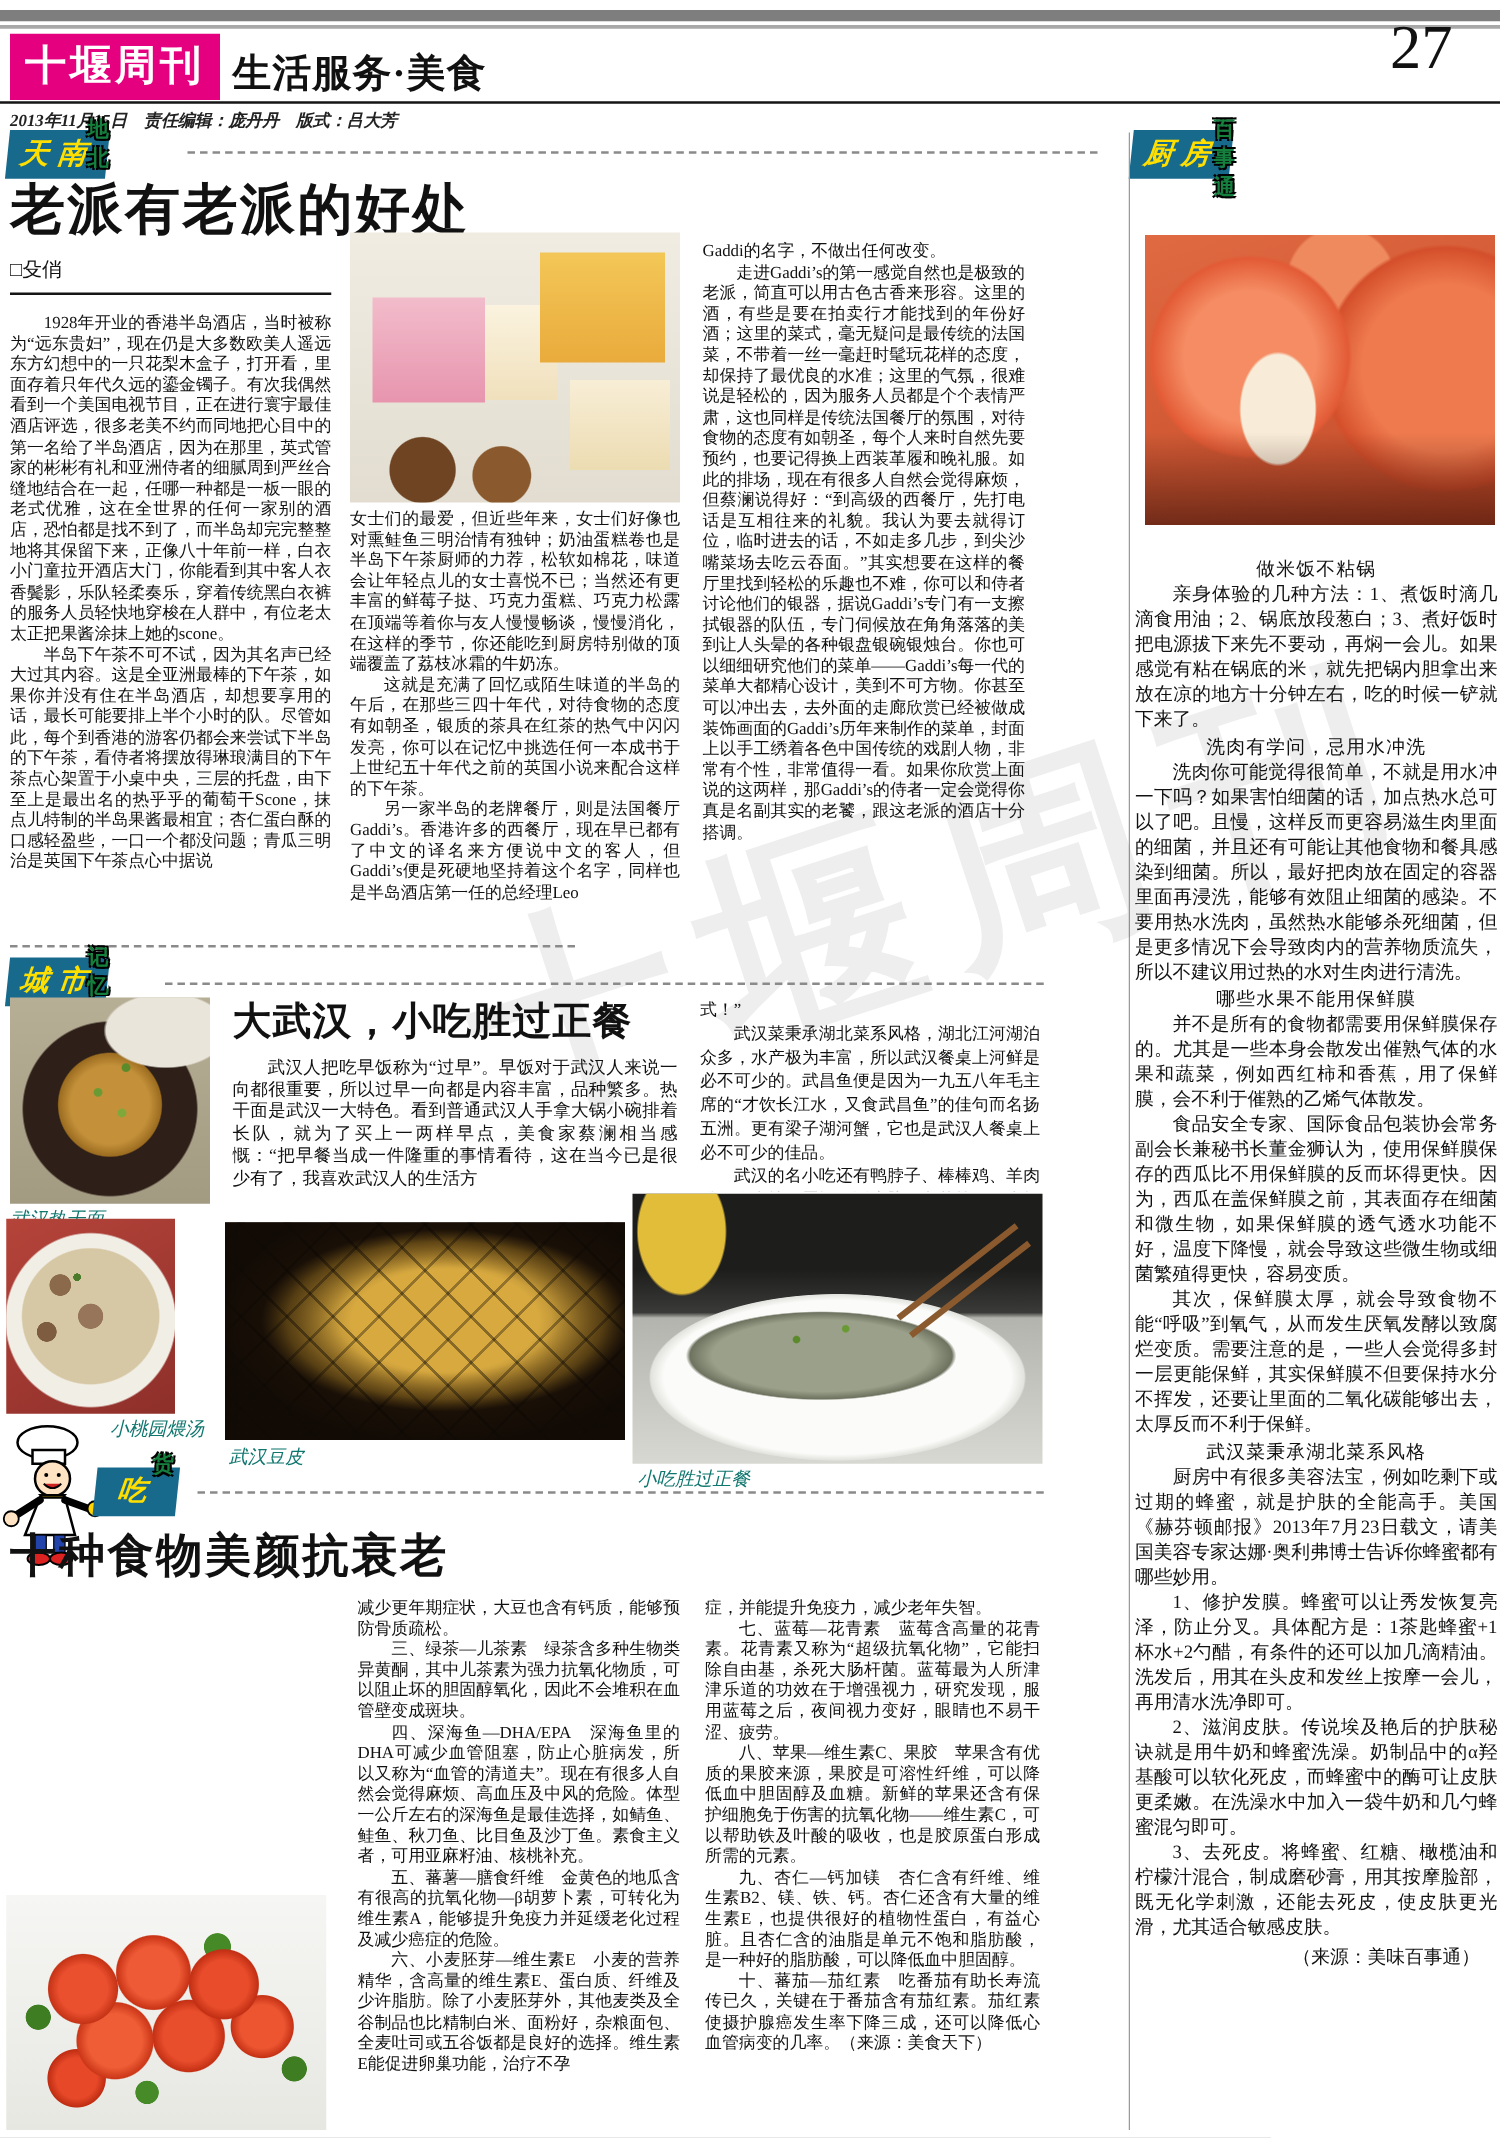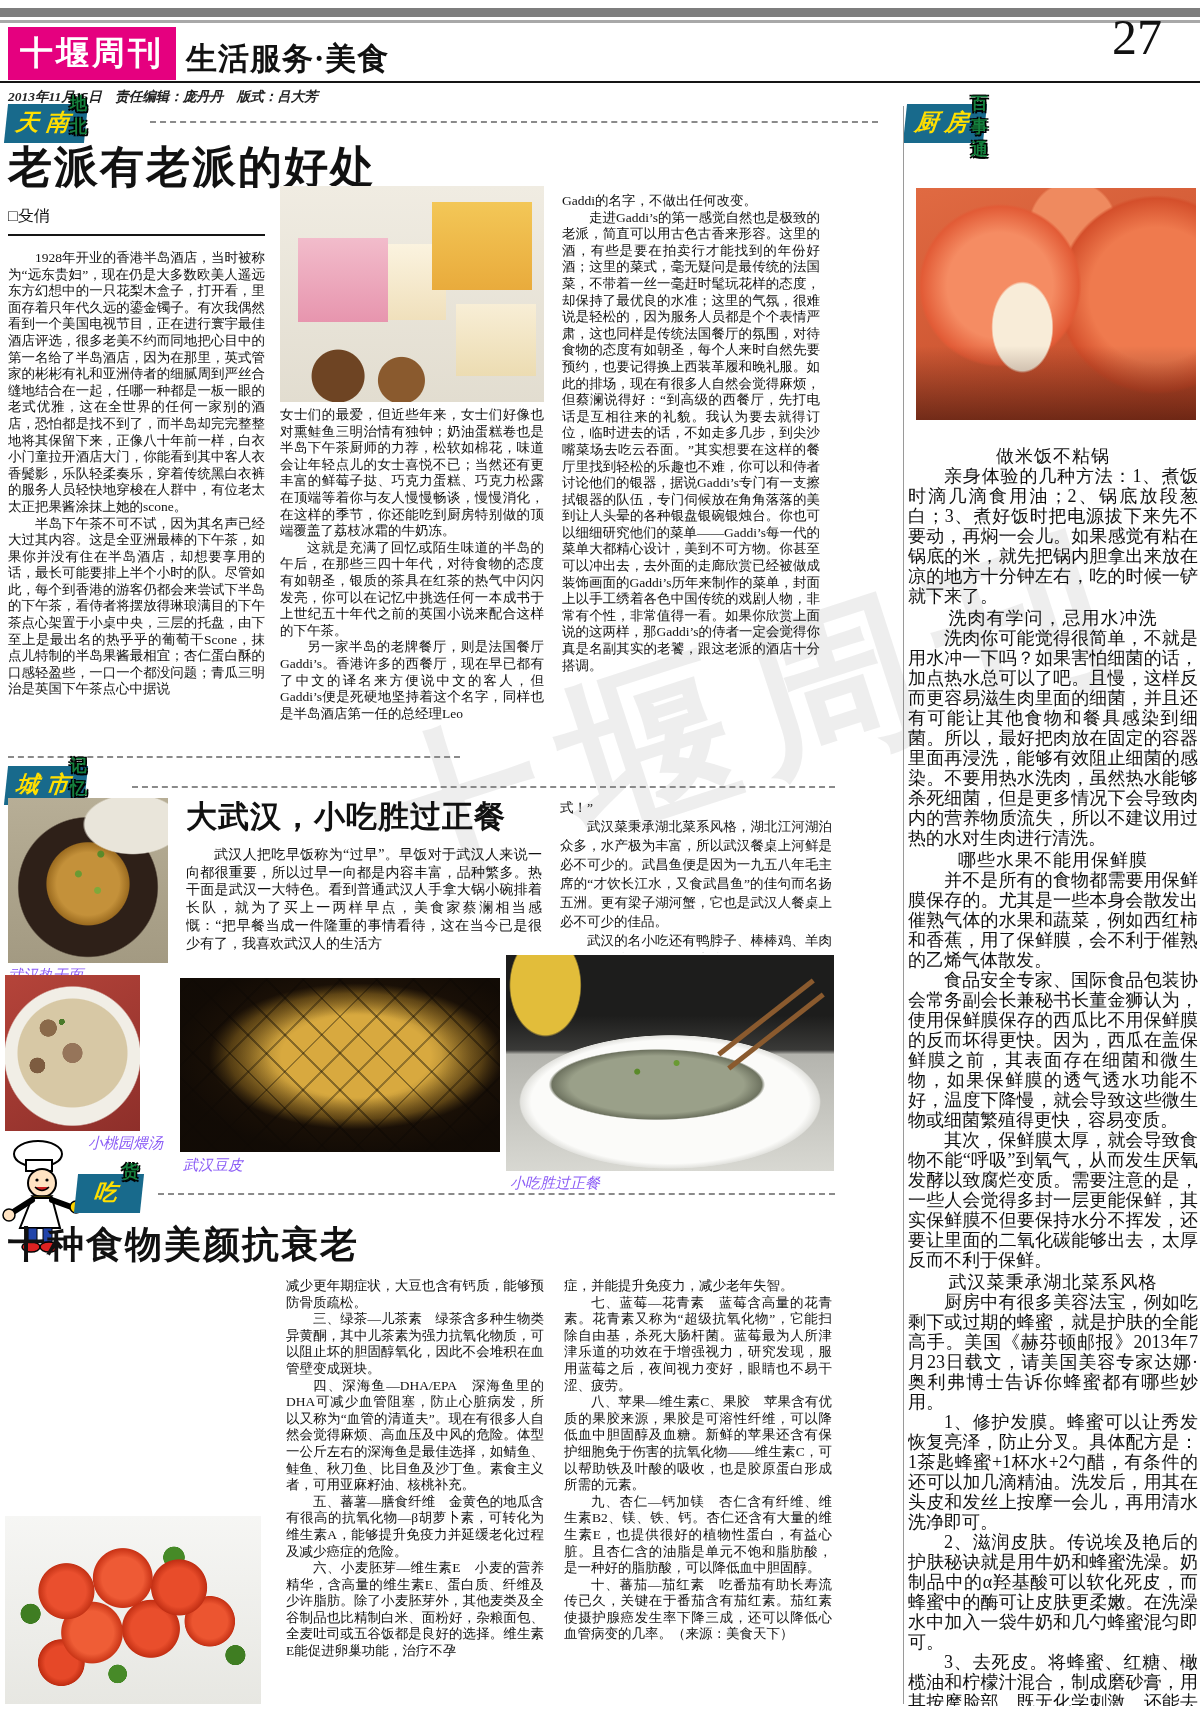--- a/index.html
+++ b/index.html
@@ -25,29 +25,29 @@
   .dash{position:absolute;height:0;border-top:2px dashed #8a8a8a;}
   .vrule{left:903px;top:106px;width:1px;height:1598px;background:#9a9a9a;}
   
   p{margin:0;text-align:justify;}
   .ind p{text-indent:2em;}
   p.ni{text-indent:0;}
   .a1{font-size:13.5px;line-height:16.6px;overflow:hidden;}
   .a2i{font-size:14px;line-height:17.7px;overflow:hidden;}
   .a2c{font-size:13.5px;line-height:19px;overflow:hidden;}
   .a3{font-size:13.5px;line-height:16.6px;overflow:hidden;}
-  .kcol{font-size:18px;line-height:20px;overflow:hidden;}
+  .kcol{font-size:15px;line-height:20px;overflow:hidden;}
   .kcol .kh{text-align:center;text-indent:0;letter-spacing:1px;margin-top:2px;}
   .kcol .ksrc{text-align:right;text-indent:0;padding-right:14px;margin-top:4px;}
   .headline1{left:8px;top:138px;font-size:44px;font-weight:900;letter-spacing:2px;}
   .author{left:8px;top:206px;font-size:16px;}
   .author-rule{left:8px;top:234px;width:257px;height:2px;background:#151515;}
   .headline2{left:186px;top:796px;font-size:31px;font-weight:900;letter-spacing:1px;}
   .headline3{left:8px;top:1220px;font-size:37px;font-weight:900;letter-spacing:2px;}
-  .caption{font-size:15px;font-style:italic;color:#8b5cf6;}
+  .caption{font-size:15px;font-style:italic;color:#0f766e;}
   
   .photo{background-repeat:no-repeat;}
   .ph-cakes{background:
     radial-gradient(circle at 22% 88%, #6e4423 0 26px, rgba(0,0,0,0) 27px),
     radial-gradient(circle at 46% 90%, #8a5a2e 0 23px, rgba(0,0,0,0) 24px),
     linear-gradient(#f3c757,#e9ab3c) 152px 16px/100px 88px no-repeat,
     linear-gradient(#f2bccb,#e795ae) 18px 52px/90px 84px no-repeat,
     linear-gradient(#f8eed6,#ecdcb2) 176px 118px/80px 72px no-repeat,
     linear-gradient(#fbf3df,#f0e0bc) 98px 58px/68px 76px no-repeat,
     linear-gradient(180deg,#f0ece2,#e2ddd0);}

